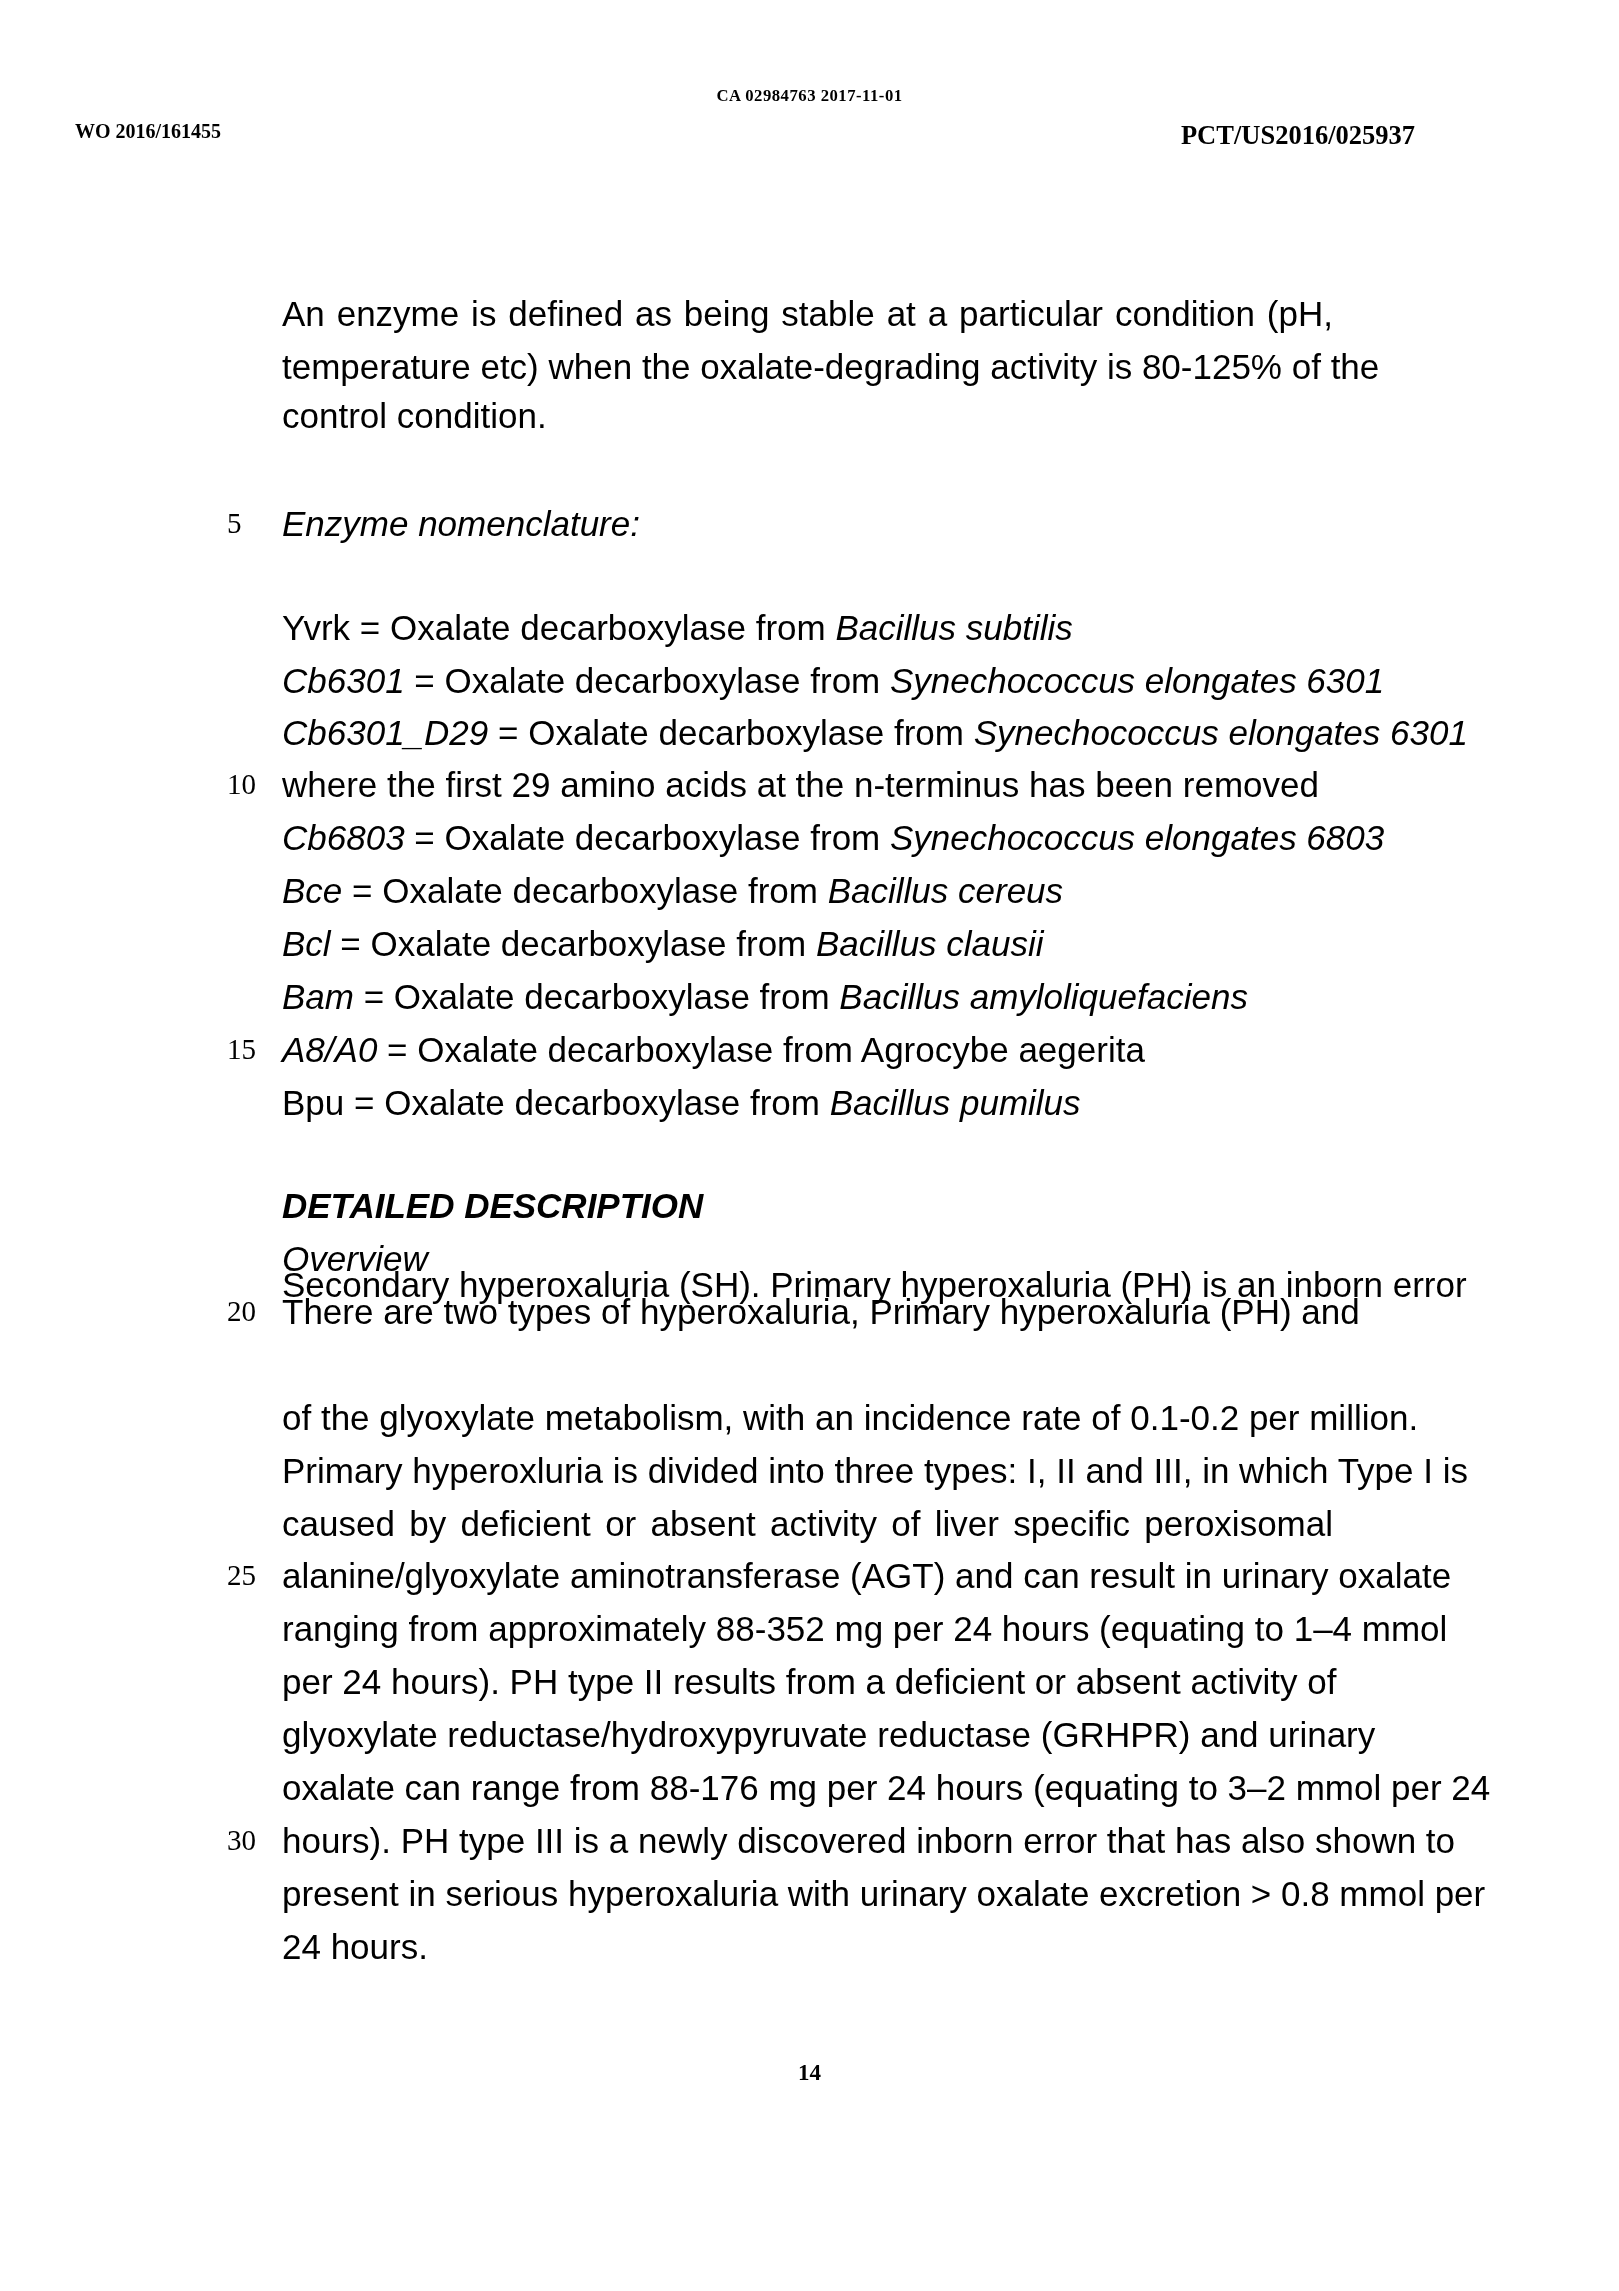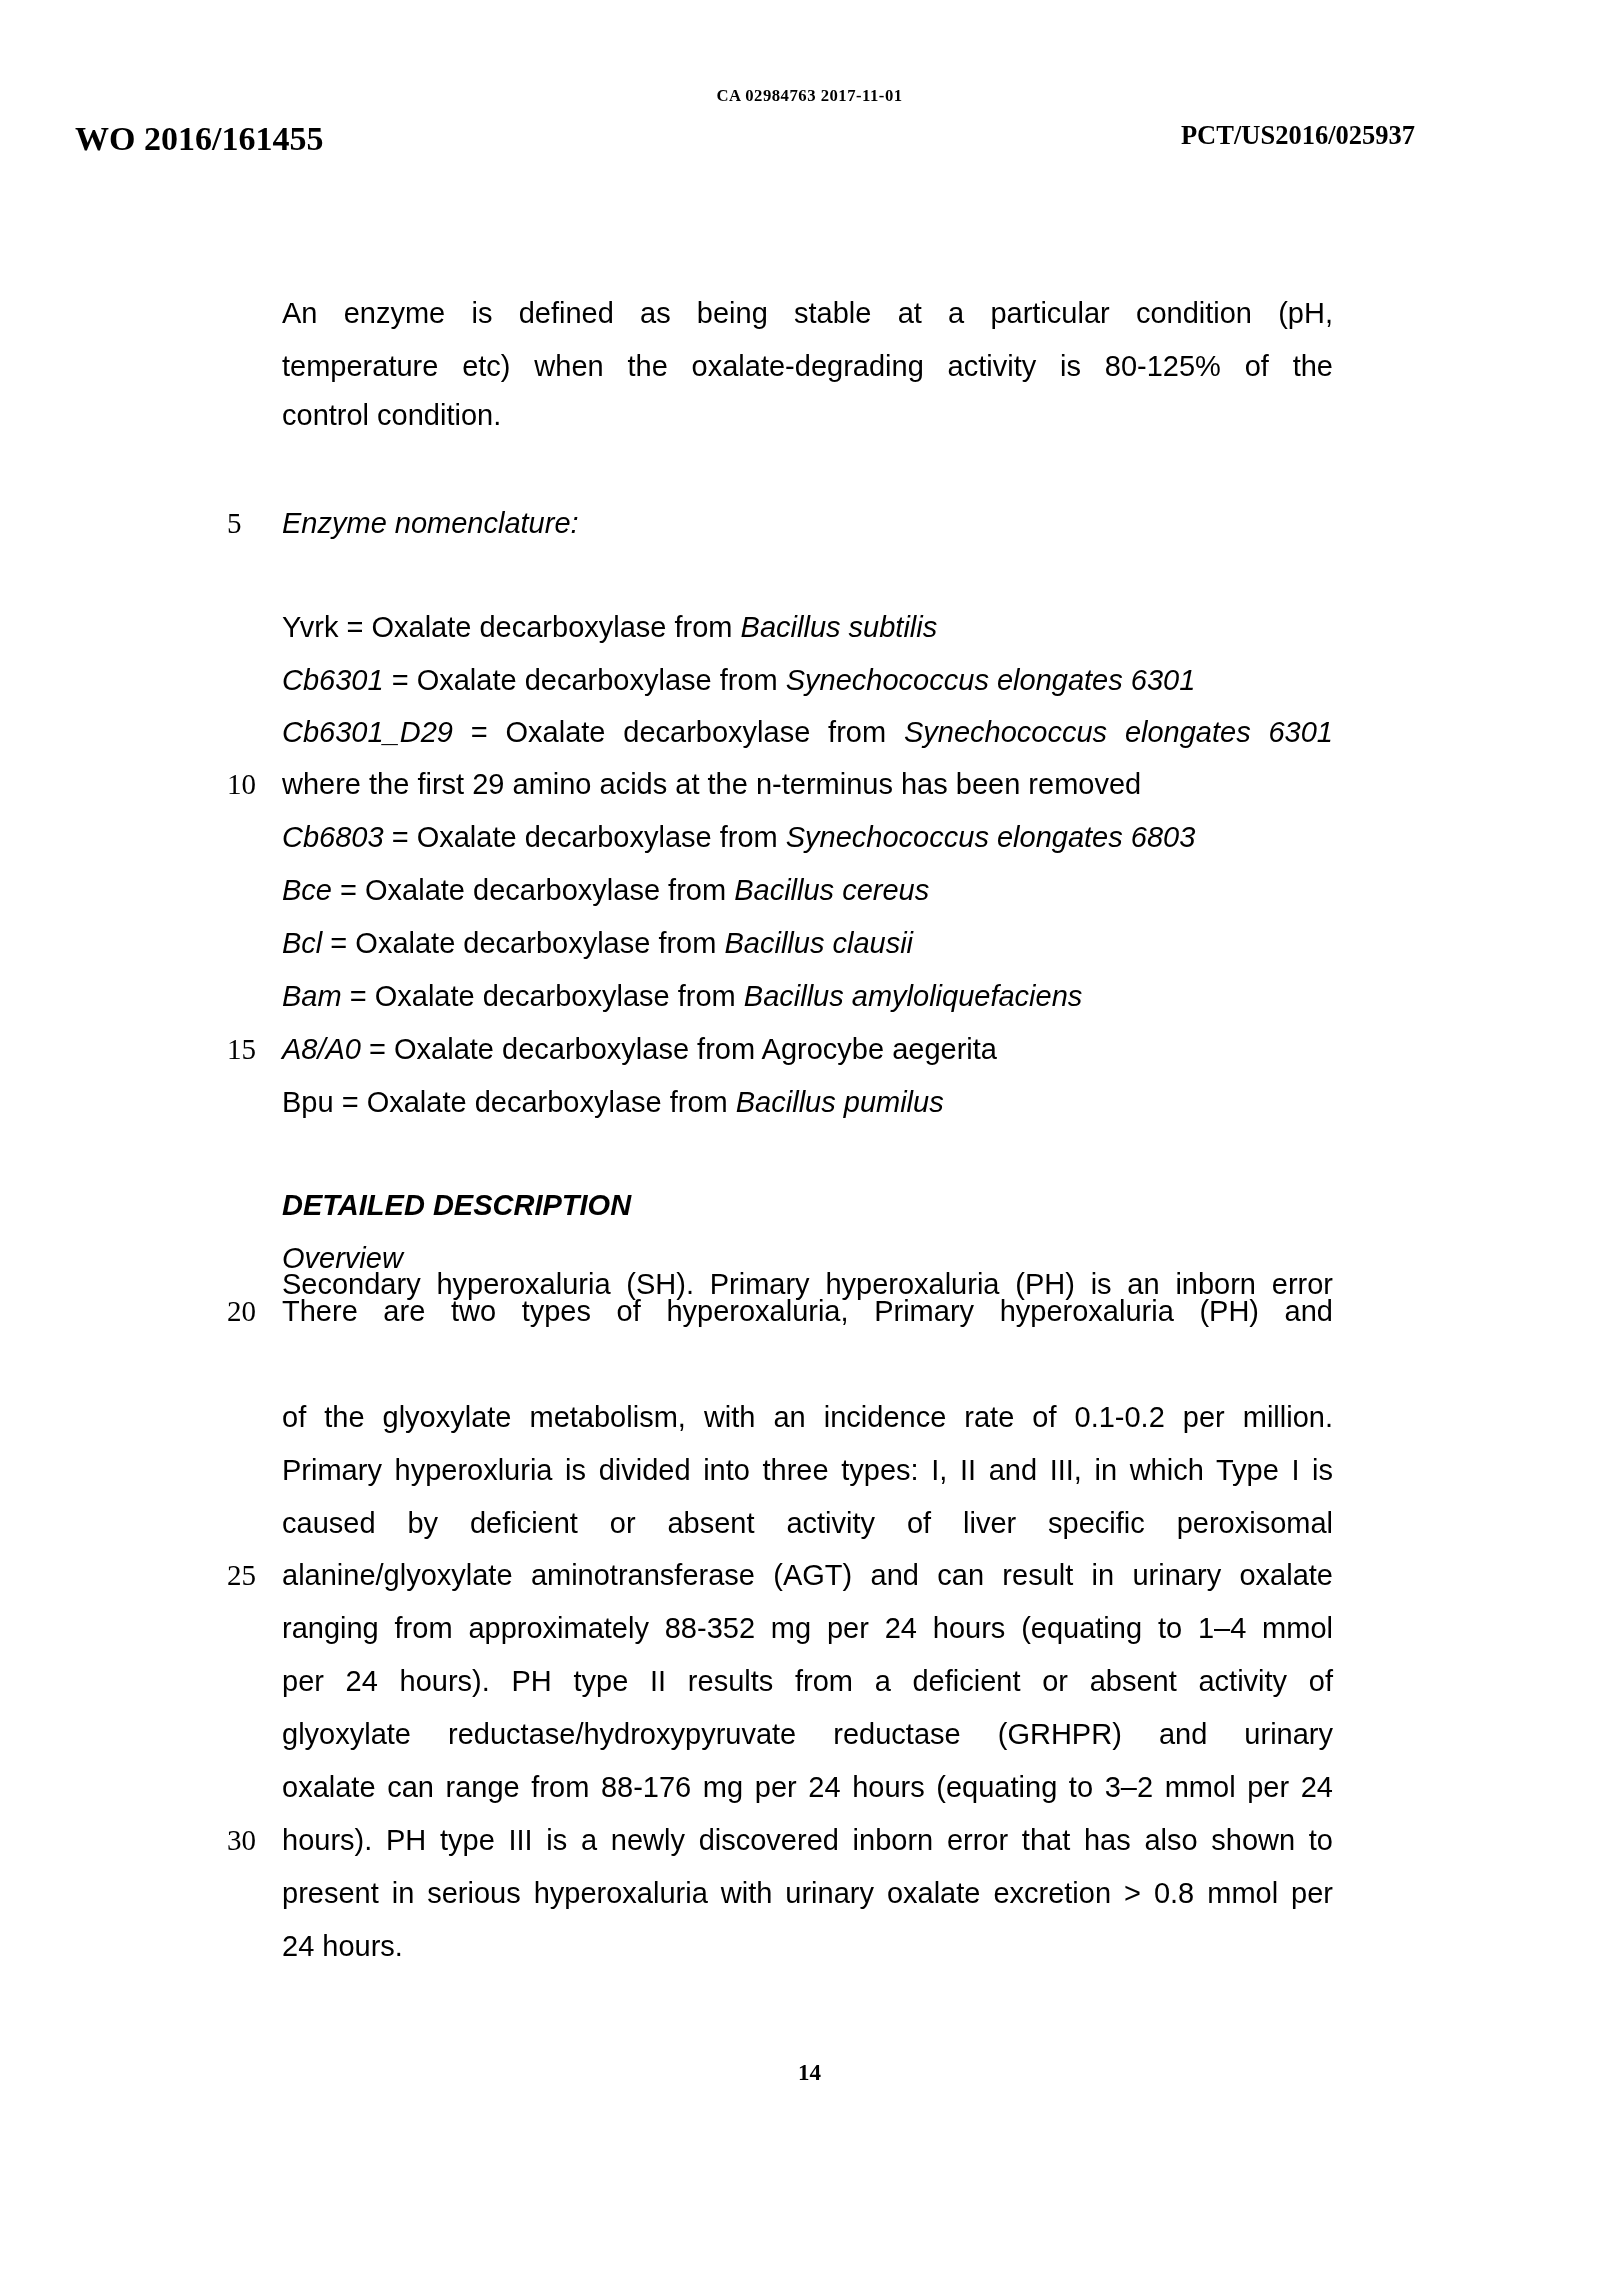--- a/index.html
+++ b/index.html
@@ -1,23 +1,23 @@
 <!DOCTYPE html>
 <html><head>
   <meta charset="utf-8">
   <style>
     html, body { margin: 0; padding: 0; background: #ffffff; }
     body { width: 1619px; height: 2292px; position: relative; overflow: hidden; color: #000; }
     .serif { font-family: "Liberation Serif", "DejaVu Serif", serif; }
     .sans { font-family: "Liberation Sans", "DejaVu Sans", sans-serif; }
     .abs { position: absolute; white-space: nowrap; }
     #ca-stamp { top: 86px; left: 0; width: 1619px; text-align: center; font-size: 16.7px; font-weight: bold; letter-spacing: 0.5px; }
-    #wo-number { top: 120px; left: 75px; font-size: 34px; font-weight: bold; }
+    #wo-number { top: 120px; left: 75px; font-size: 20px; font-weight: bold; }
     #pct-number { top: 120px; right: 204px; font-size: 26.5px; font-weight: bold; }
-    .line { position: absolute; left: 282px; font-size: 29px; line-height: 35px; white-space: nowrap; }
+    .line { position: absolute; left: 282px; font-size: 35px; line-height: 35px; white-space: nowrap; }
     .justify { width: 1051px; text-align: justify; text-align-last: justify; }
     .line-num { position: absolute; left: 227px; font-size: 29px; line-height: 35px; font-family: "Liberation Serif", "DejaVu Serif", serif; }
     .it { font-style: italic; }
     .bold { font-weight: bold; font-style: italic; }
     #page-number { top: 2060px; left: 0; width: 1619px; text-align: center; font-size: 23px; font-weight: bold; }
   </style>
 </head>
 <body>
 
 <div id="ca-stamp" class="abs serif">CA 02984763 2017-11-01</div>

